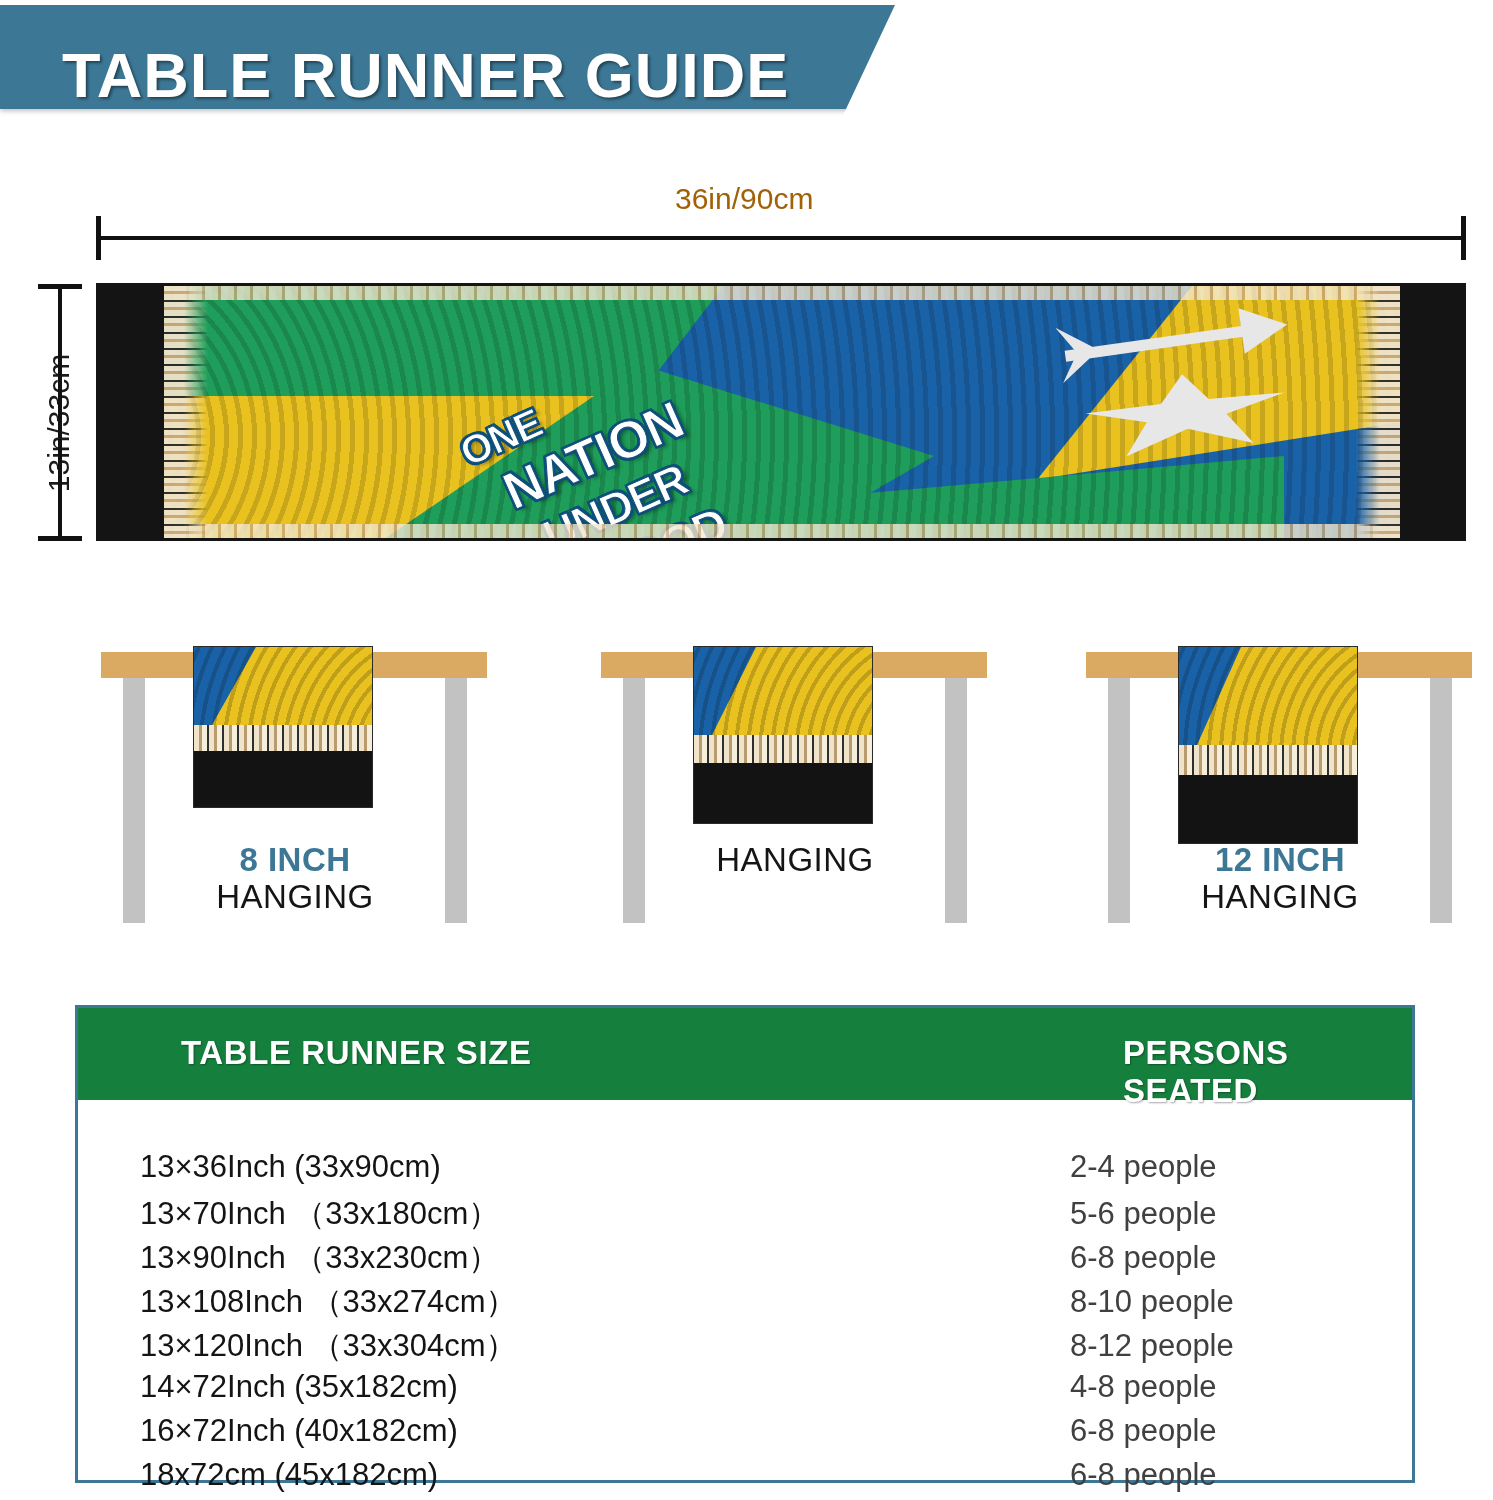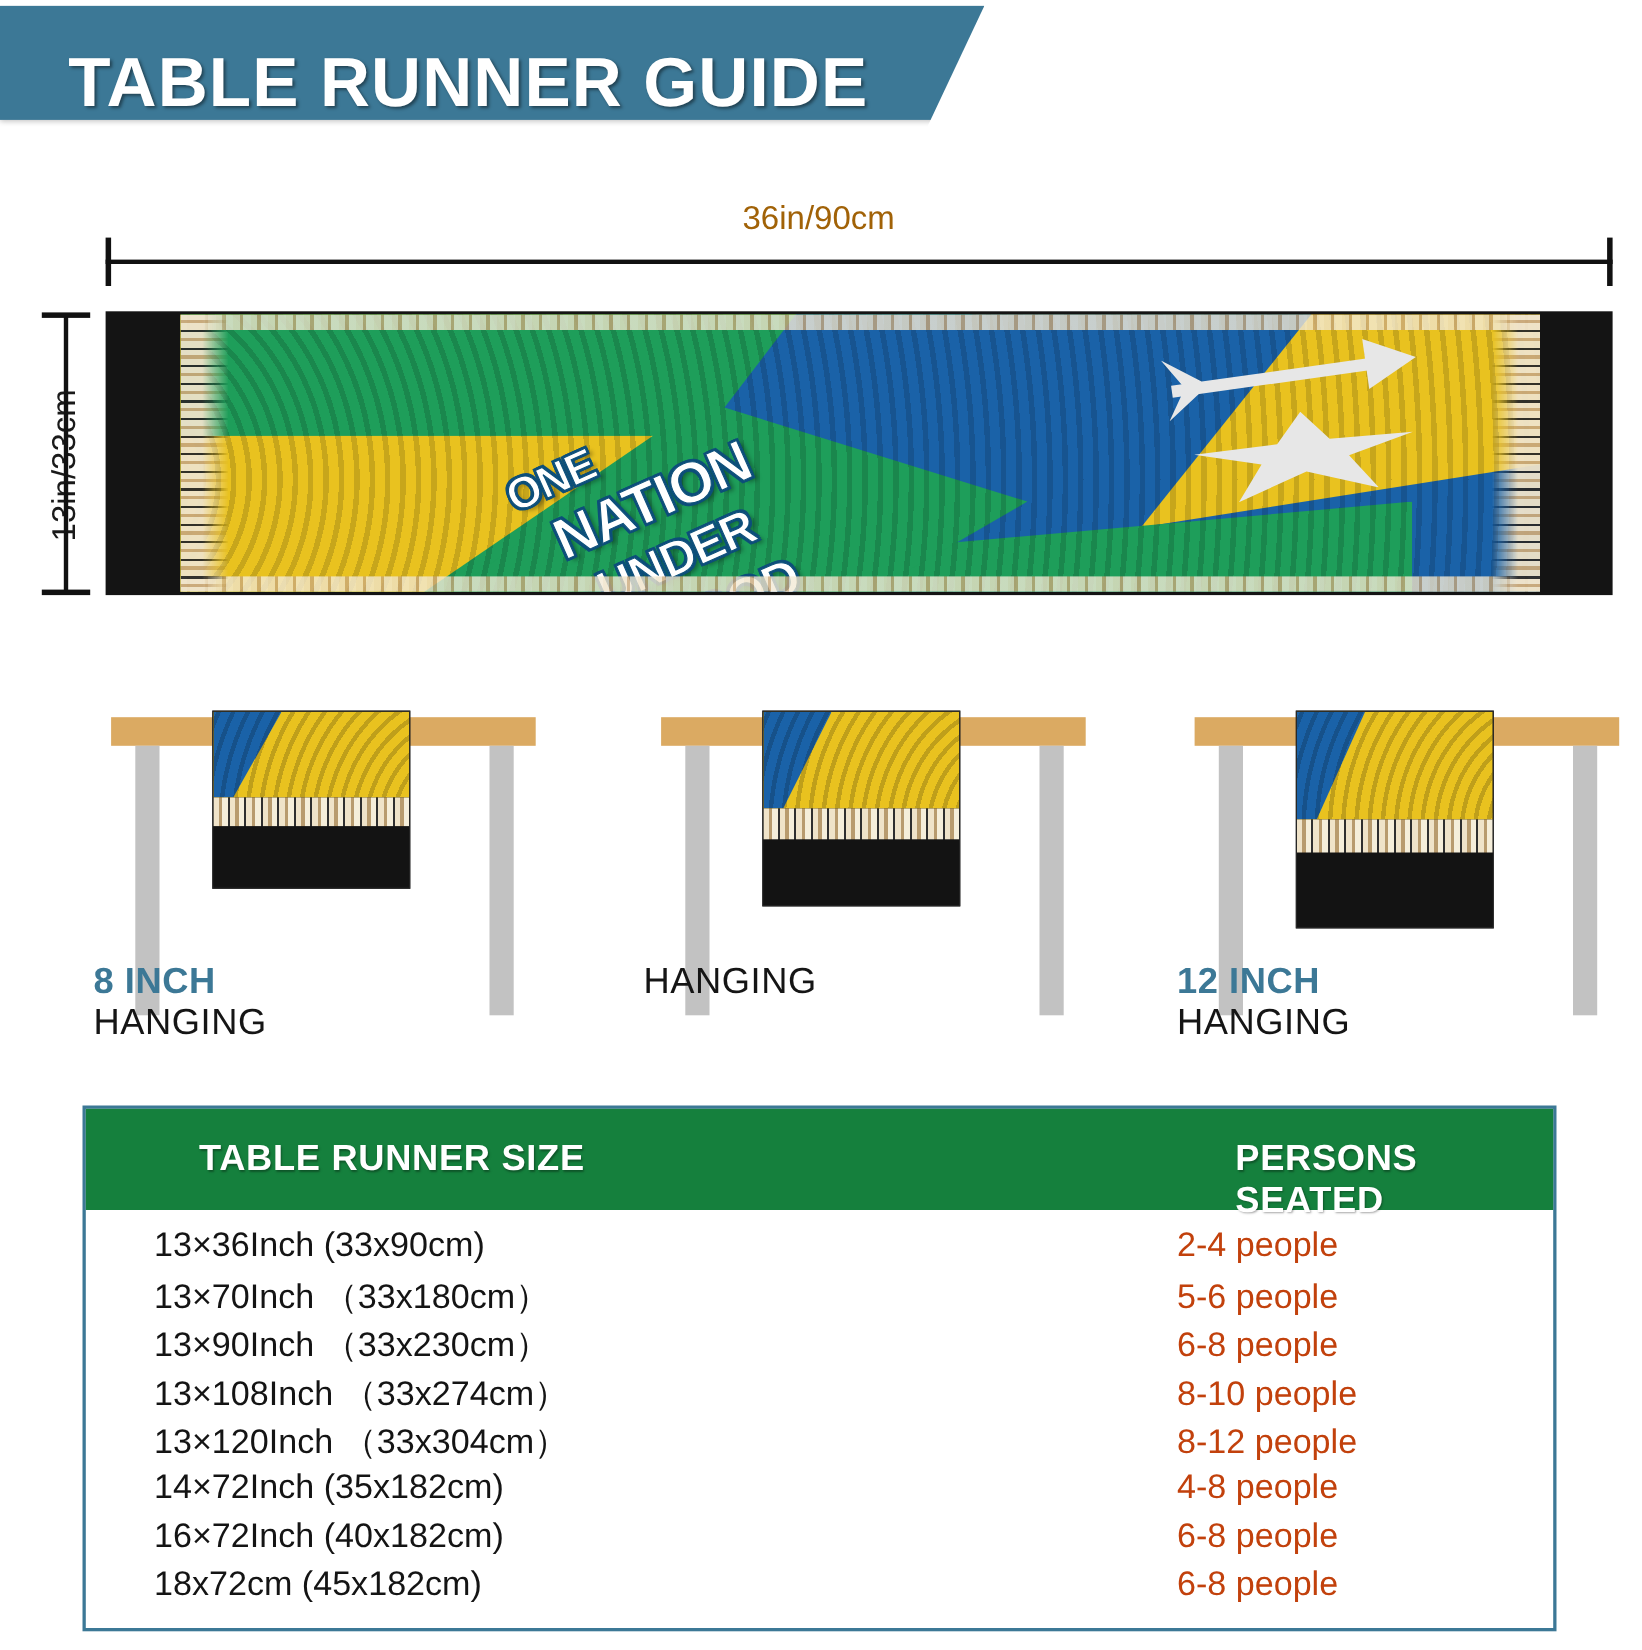--- a/index.html
+++ b/index.html
@@ -228,21 +228,21 @@
     position:absolute;left:0;width:100%;
     background:repeating-linear-gradient(to right,
       #efe3c9 0px,#efe3c9 5px,
       #b89b6e 5px,#b89b6e 8px,
       #f5eeda 8px,#f5eeda 13px,
       #2f2f2f 13px,#2f2f2f 15px);
   }
   .drape .hem{width:100%;background:#131313;}
 
   .tbl-label{
-    position:absolute;left:0;width:100%;text-align:left;margin-top:32px;
+    position:absolute;left:0;width:100%;text-align:center;
   }
   .lbl-inch{
     font-size:33px;font-weight:bold;color:#3c7896;letter-spacing:.5px;
     line-height:1.12;
   }
   .lbl-hang{
     font-size:33px;color:#151515;letter-spacing:.5px;line-height:1.12;
   }
 
   
@@ -260,31 +260,31 @@
   .st-head .h1{
     position:absolute;left:103px;top:26px;
     font-size:33px;font-weight:bold;color:#fff;letter-spacing:.6px;
     text-shadow:1px 1px 2px rgba(0,0,0,.35);
   }
   .st-head .h2{
     position:absolute;left:1045px;top:26px;
     font-size:33px;font-weight:bold;color:#fff;letter-spacing:.6px;
     text-shadow:1px 1px 2px rgba(0,0,0,.35);
   }
-  .st-body{position:relative;padding-top:14px;}
+  .st-body{position:relative;padding-top:14px;margin-top:35px;}
   .st-row{
     display:flex;align-items:baseline;
     height:44px;
   }
   .st-size{
     width:900px;padding-left:62px;box-sizing:border-box;
     font-size:31px;color:#141414;white-space:nowrap;
   }
   .st-people{
-    font-size:31px;color:#c2410c;white-space:nowrap;
+    font-size:31px;color:#404040;white-space:nowrap;
     padding-left:92px;
   }
 </style>
 </head>
 <body>
 
 <div class="banner-wrap">
   <div class="banner"></div>
   <div class="banner-title">TABLE RUNNER GUIDE</div>
 </div>

